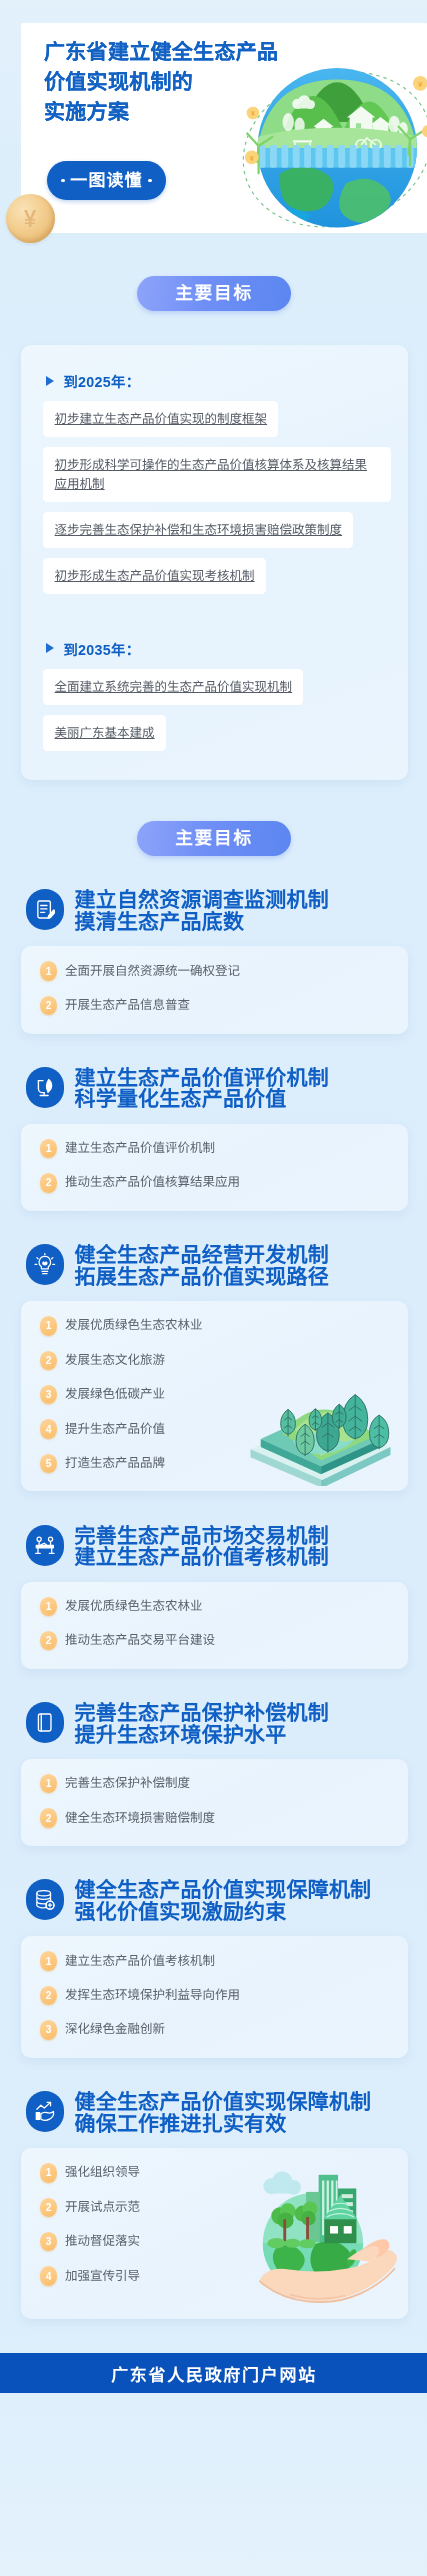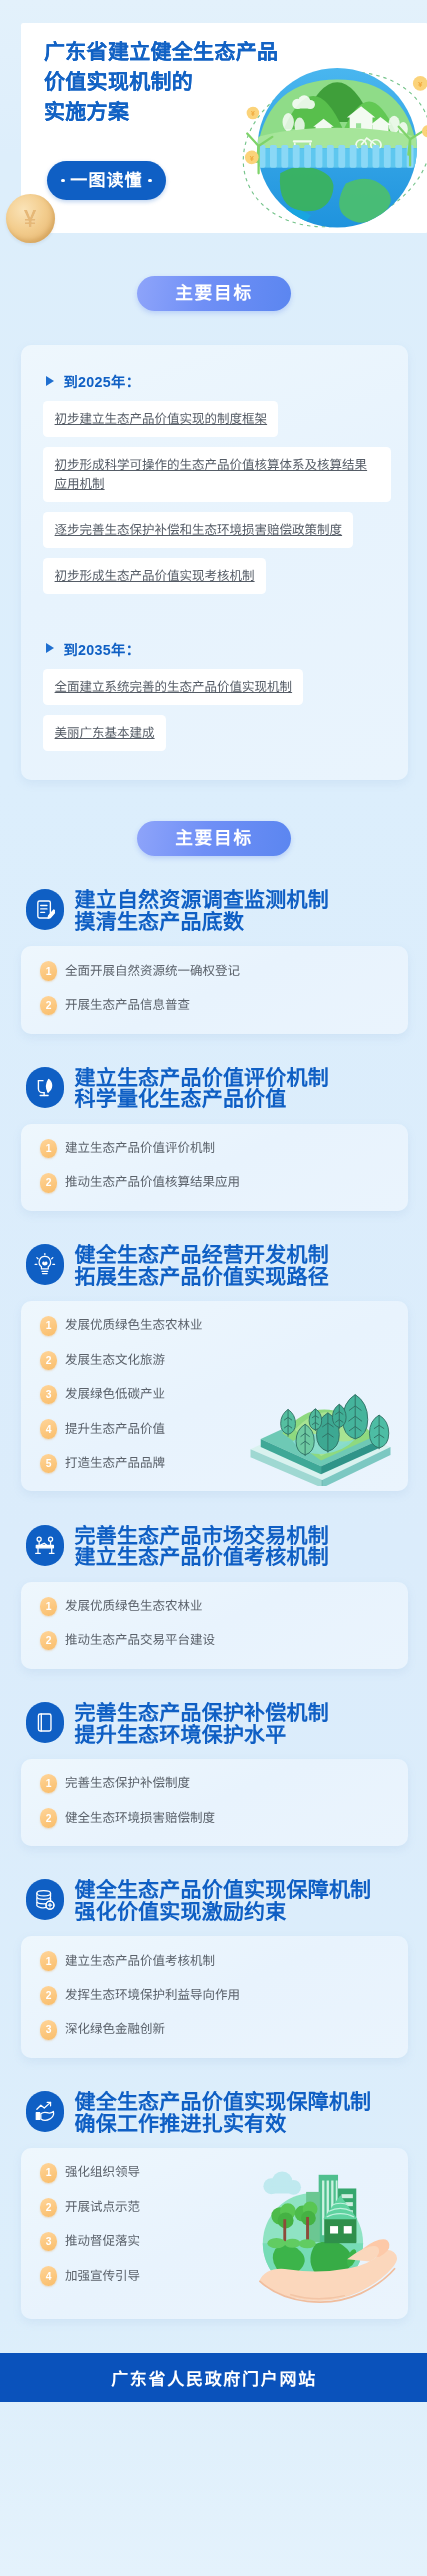--- a/index.html
+++ b/index.html
@@ -185,21 +185,21 @@
   .bullet .btext{color:#5b626b;font-size:12.5px;line-height:17px;}
 
   
   .card-art{position:absolute;z-index:1;pointer-events:none;}
   .art-book{right:4.6px;bottom:5.7px;width:165px;height:143px;}
   .art-hand{right:-3.4px;bottom:-3.4px;width:171px;height:171px;}
 
   
   .footer-gap{height:34px;}
   .footer{
-    width:428px;height:49px;
+    width:428px;height:40px;
     background:#0a52bb;
     display:flex;align-items:center;justify-content:center;
   }
   .footer span{
     color:#ffffff;font-size:17px;font-weight:bold;letter-spacing:1.7px;
   }
 </style>
 </head>
 <body>
 

